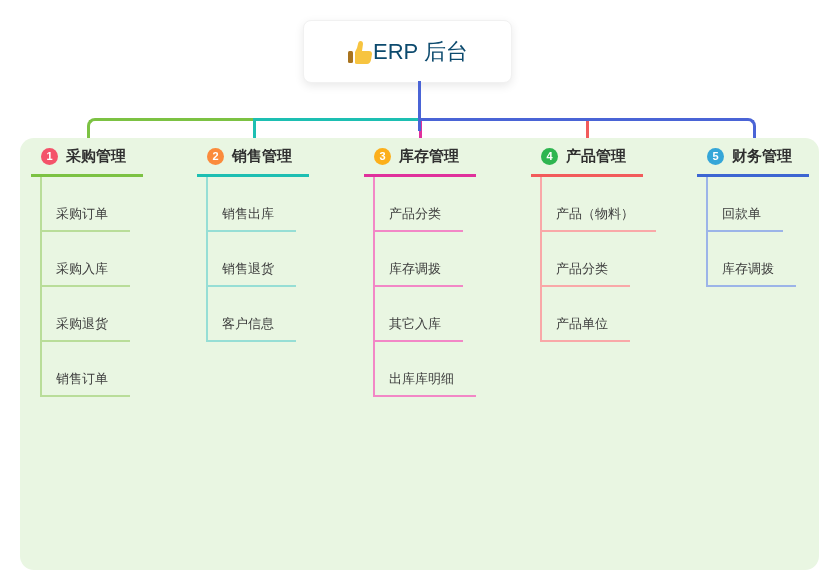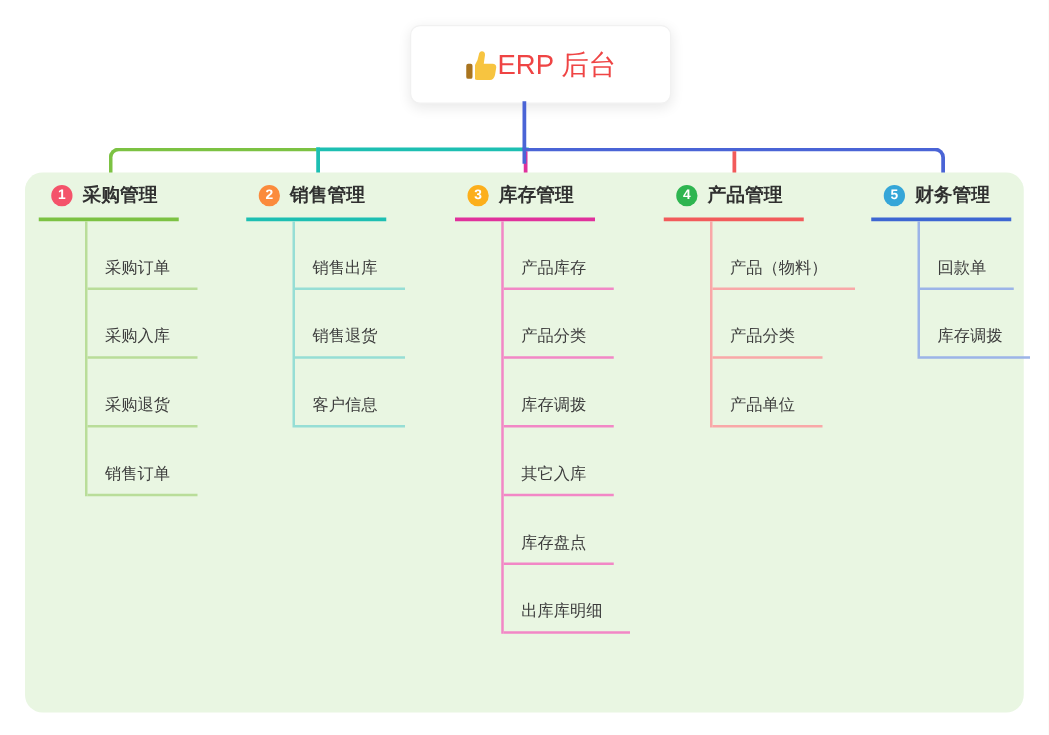--- a/index.html
+++ b/index.html
@@ -2,25 +2,25 @@
 <html><head>
 <meta charset="utf-8">
 <style>
   html,body{margin:0;padding:0;}
   body{
     width:839px;height:588px;position:relative;overflow:hidden;
     background:#ffffff;font-family:"Liberation Sans","DejaVu Sans",sans-serif;
   }
   
   .root-node{
-    position:absolute;left:328px;top:20px;width:207px;height:61px;
+    position:absolute;left:303px;top:20px;width:207px;height:61px;
     background:#ffffff;border:1px solid #f1f1f1;border-radius:8px;
     box-shadow:0 3px 10px rgba(0,0,0,0.09);
     display:flex;align-items:center;justify-content:center;
-    font-size:22px;font-weight:500;color:#ef4444;cursor:pointer;
+    font-size:22px;font-weight:500;color:#0c4a6e;cursor:pointer;
   }
   .root-node svg{display:block;}
   
   .conn{position:absolute;box-sizing:border-box;}
   #conn-root-v{left:418px;top:81px;width:3px;height:39px;background:var(--root_blue);}
   #conn-left{left:87px;top:118px;width:166px;height:62px;
     border-top:3px solid var(--green);border-left:3px solid var(--green);border-top-left-radius:8px;}
   #conn-teal-h{left:253px;top:118px;width:170px;height:3px;background:var(--teal);}
   #conn-teal-v{left:253px;top:118px;width:3px;height:62px;background:var(--teal);}
   #conn-right{left:420px;top:118px;width:336px;height:62px;
@@ -43,21 +43,20 @@
     font-size:15px;font-weight:600;color:#303030;cursor:pointer;
   }
   .num{
     flex:0 0 auto;width:17px;height:17px;border-radius:50%;
     background:var(--circle);color:#ffffff;font-size:11px;font-weight:700;
     display:flex;align-items:center;justify-content:center;line-height:1;
   }
   .children{
     position:absolute;left:-47px;top:177px;
     border-left:2px solid var(--lite);
-    margin-left:28px;
   }
   .child{height:55px;display:flex;align-items:flex-end;cursor:pointer;}
   .child span{
     display:inline-block;border-bottom:2px solid var(--lite);
     padding:0 22px 7px 14px;font-size:13px;color:#3d3d3d;white-space:nowrap;
   }
 </style>
 </head>
 <body style="--green: #7cc243; --teal: #1dbfb2; --magenta: #e0319c; --red: #f25b5b; --blue: #4a64d6; --root_blue: #4a64d6; --panel_bg: #e9f6e2;">
 
@@ -119,33 +118,27 @@
   </div>
 </div>
 
 <div class="branch" style="left: 420px; --line: #e0319c; --lite: #f287c6; --circle: #fcaf1b;">
   <div class="branch-header">
     <span class="num">3</span>
     <span>库存管理</span>
   </div>
   <div class="children">
     <div class="child">
-        <span>产品库存</span>
-      </div>
-    <div class="child">
         <span>产品分类</span>
       </div>
     <div class="child">
         <span>库存调拨</span>
       </div>
     <div class="child">
         <span>其它入库</span>
-      </div>
-    <div class="child">
-        <span>库存盘点</span>
       </div>
     <div class="child">
         <span>出库库明细</span>
       </div>
   </div>
 </div>
 
 <div class="branch" style="left: 587px; --line: #f25b5b; --lite: #f9a8a8; --circle: #2eb550;">
   <div class="branch-header">
     <span class="num">4</span>

